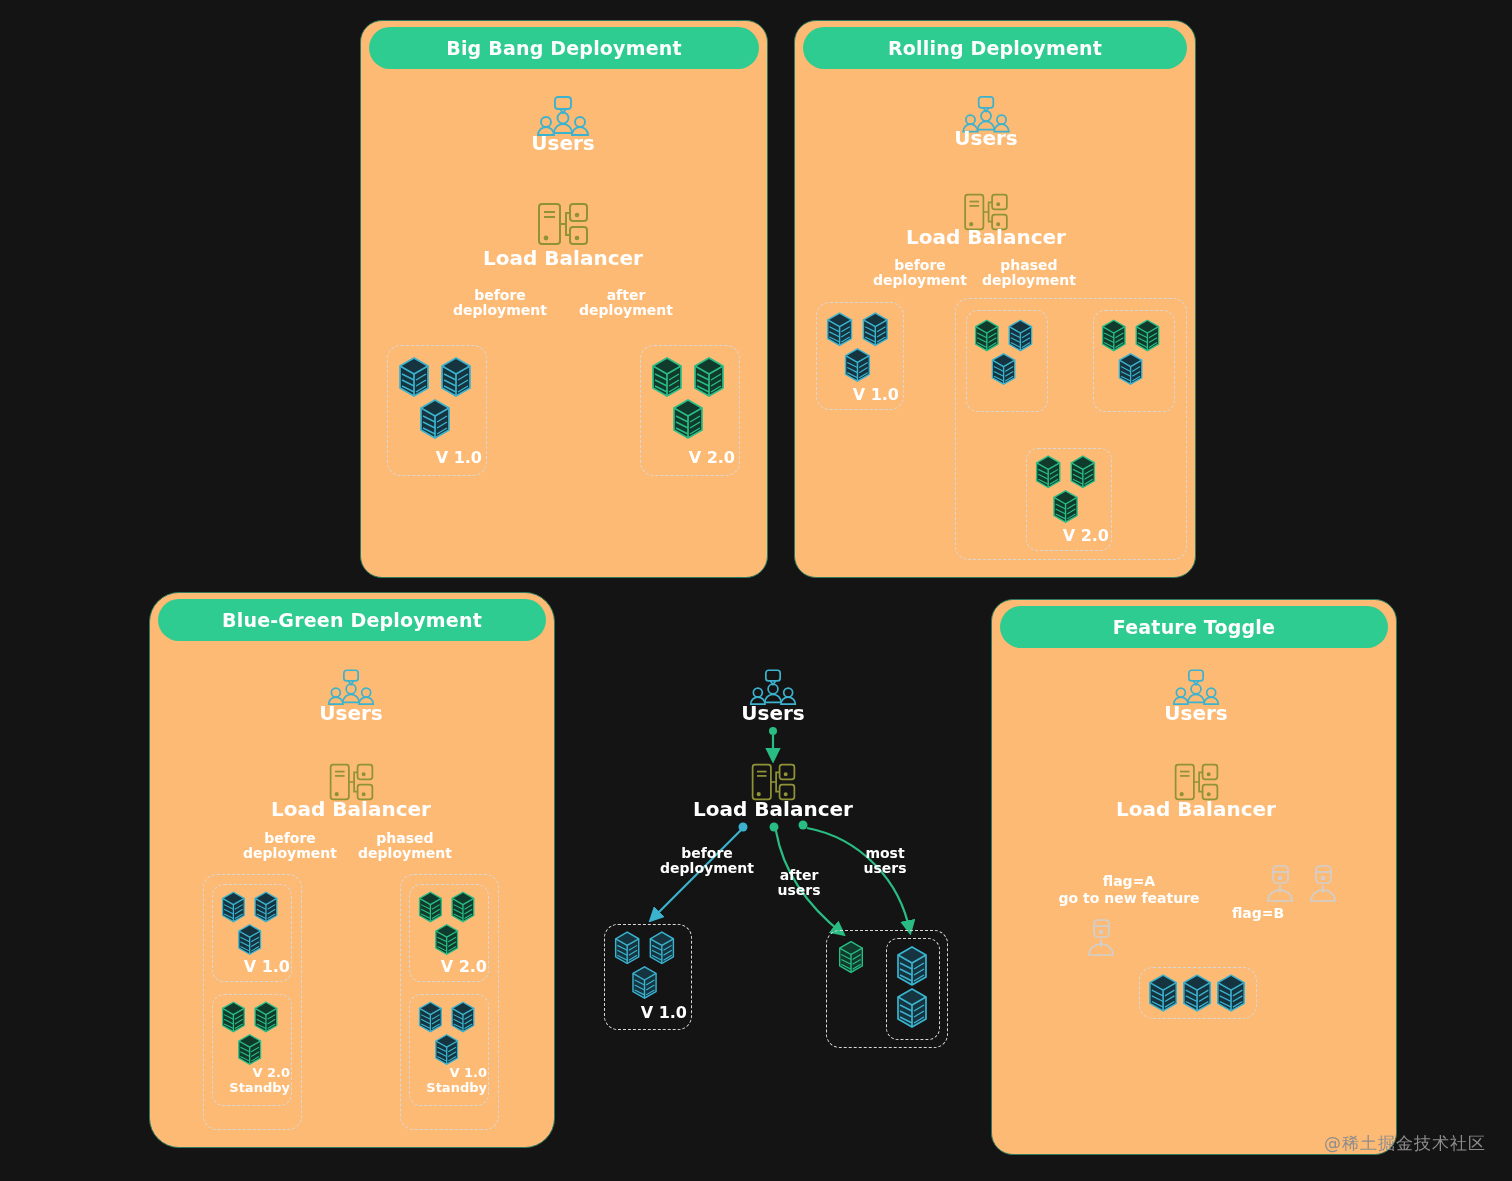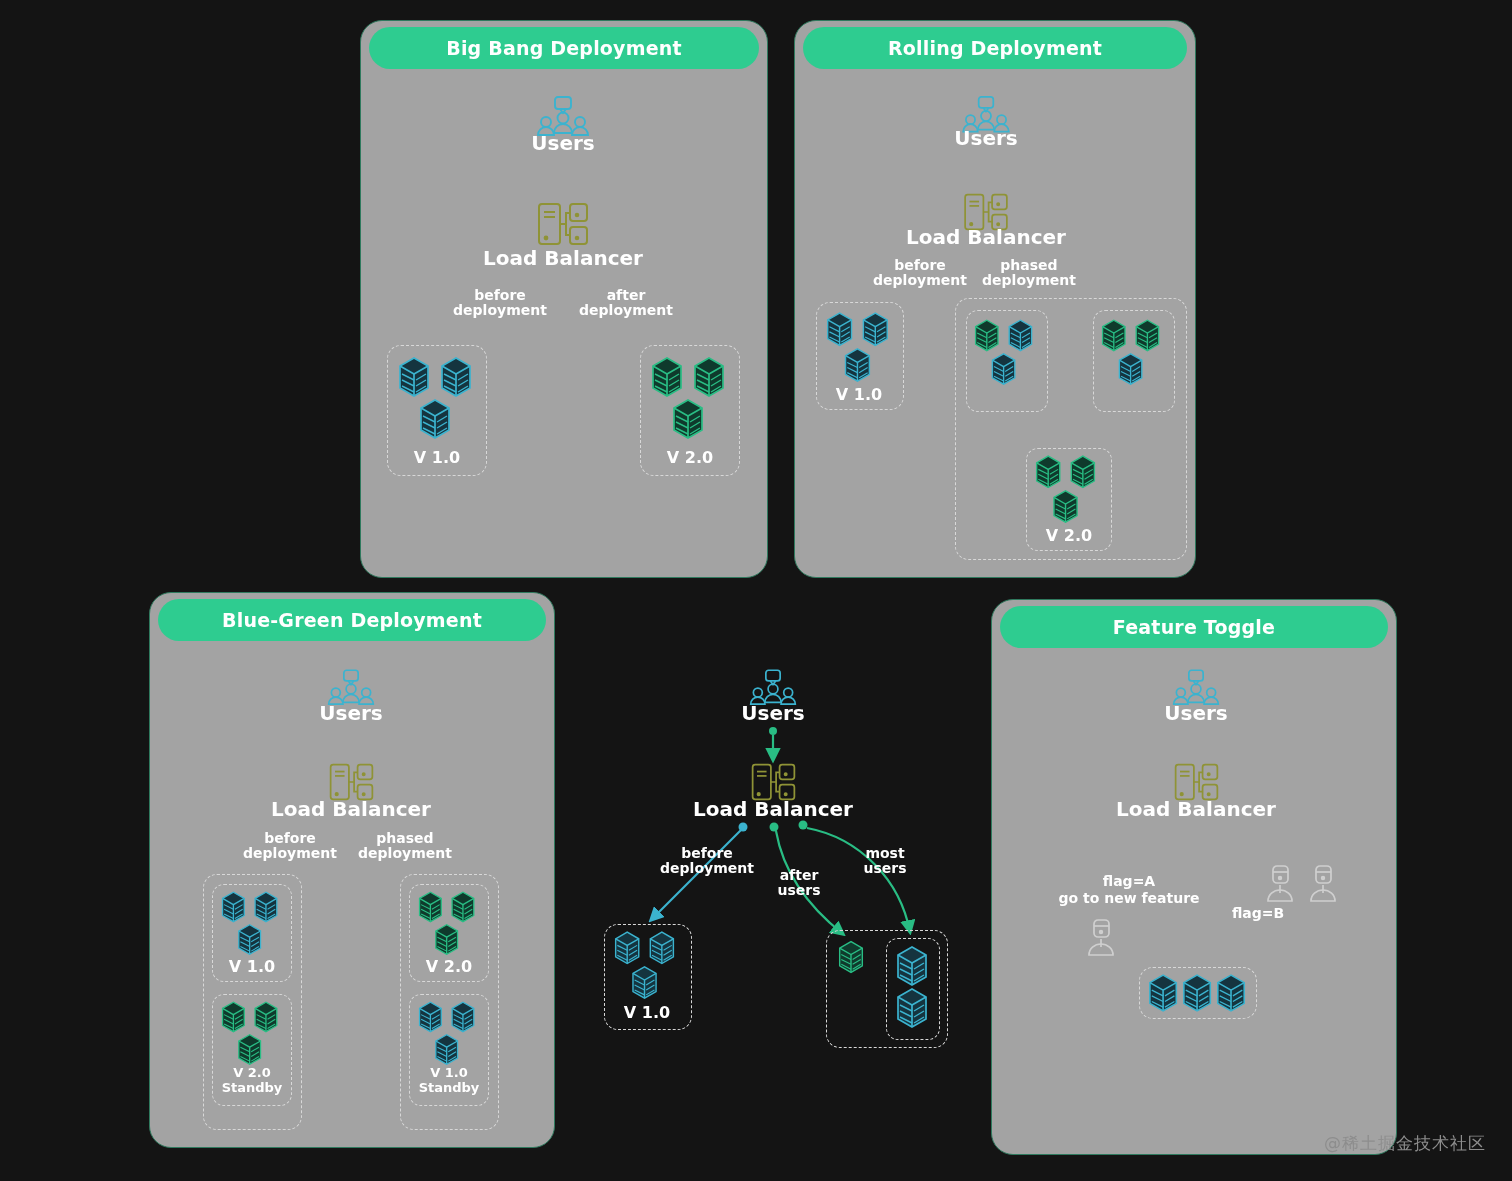--- a/index.html
+++ b/index.html
@@ -9,60 +9,60 @@
     font-family: "DejaVu Sans", "Liberation Sans", sans-serif;
     color: #ffffff;
     overflow: hidden;
     position: relative;
   }
   .stage { position: absolute; inset: 0; }
 
   
   .panel {
     position: absolute;
-    background: #a3a3a3;
+    background: #fdba74;
     border: 1.5px solid #2f7a5e;
     border-radius: 22px;
   }
   .panel-head {
     position: absolute;
     left: 8px; right: 8px; top: 6px;
     height: 42px;
     background: #2ecc90;
     border-radius: 21px;
     display: flex; align-items: center; justify-content: center;
   }
   .panel-head span {
     font-size: 19px; font-weight: bold; color: #ffffff;
     letter-spacing: .2px; white-space: nowrap;
   }
 
   #p-bigbang  { left: 360px; top: 20px;  width: 408px; height: 558px; }
   #p-rolling  { left: 786px; top: 20px;  width: 402px; height: 558px; margin-left: 8px; }
-  #p-bluegreen{ left: 149px; top: 592px; width: 406px; height: 556px; }
+  #p-bluegreen{ left: 149px; top: 592px; width: 406px; height: 556px; border-radius: 30px; }
   #p-canary   { left: 571px; top: 592px; width: 404px; height: 556px; }
   #p-toggle   { left: 991px; top: 592px; width: 406px; height: 556px; margin-top: 7px; }
 
   
   .layer { position: absolute; inset: 0; pointer-events: none; }
 
   
   .lbl {
     position: absolute;
     font-size: 20px; font-weight: bold;
     color: #ffffff; white-space: nowrap;
     transform: translateX(-50%);
   }
   .lbl.small {
     font-size: 14px; font-weight: bold; line-height: 15px;
     text-align: center; white-space: normal;
   }
   .lbl.ver {
     font-size: 16px; font-weight: bold; line-height: 17px;
-    text-align: center; white-space: normal;
+    text-align: right; white-space: normal;
   }
   .lbl.ver-s { font-size: 13px; line-height: 15px; }
   .lbl.flag { font-size: 14px; font-weight: bold; line-height: 17px; text-align: center; }
 
   
   .dbox {
     position: absolute;
     border: 1.7px dashed #d8d8d8;
     border-radius: 14px;
   }

